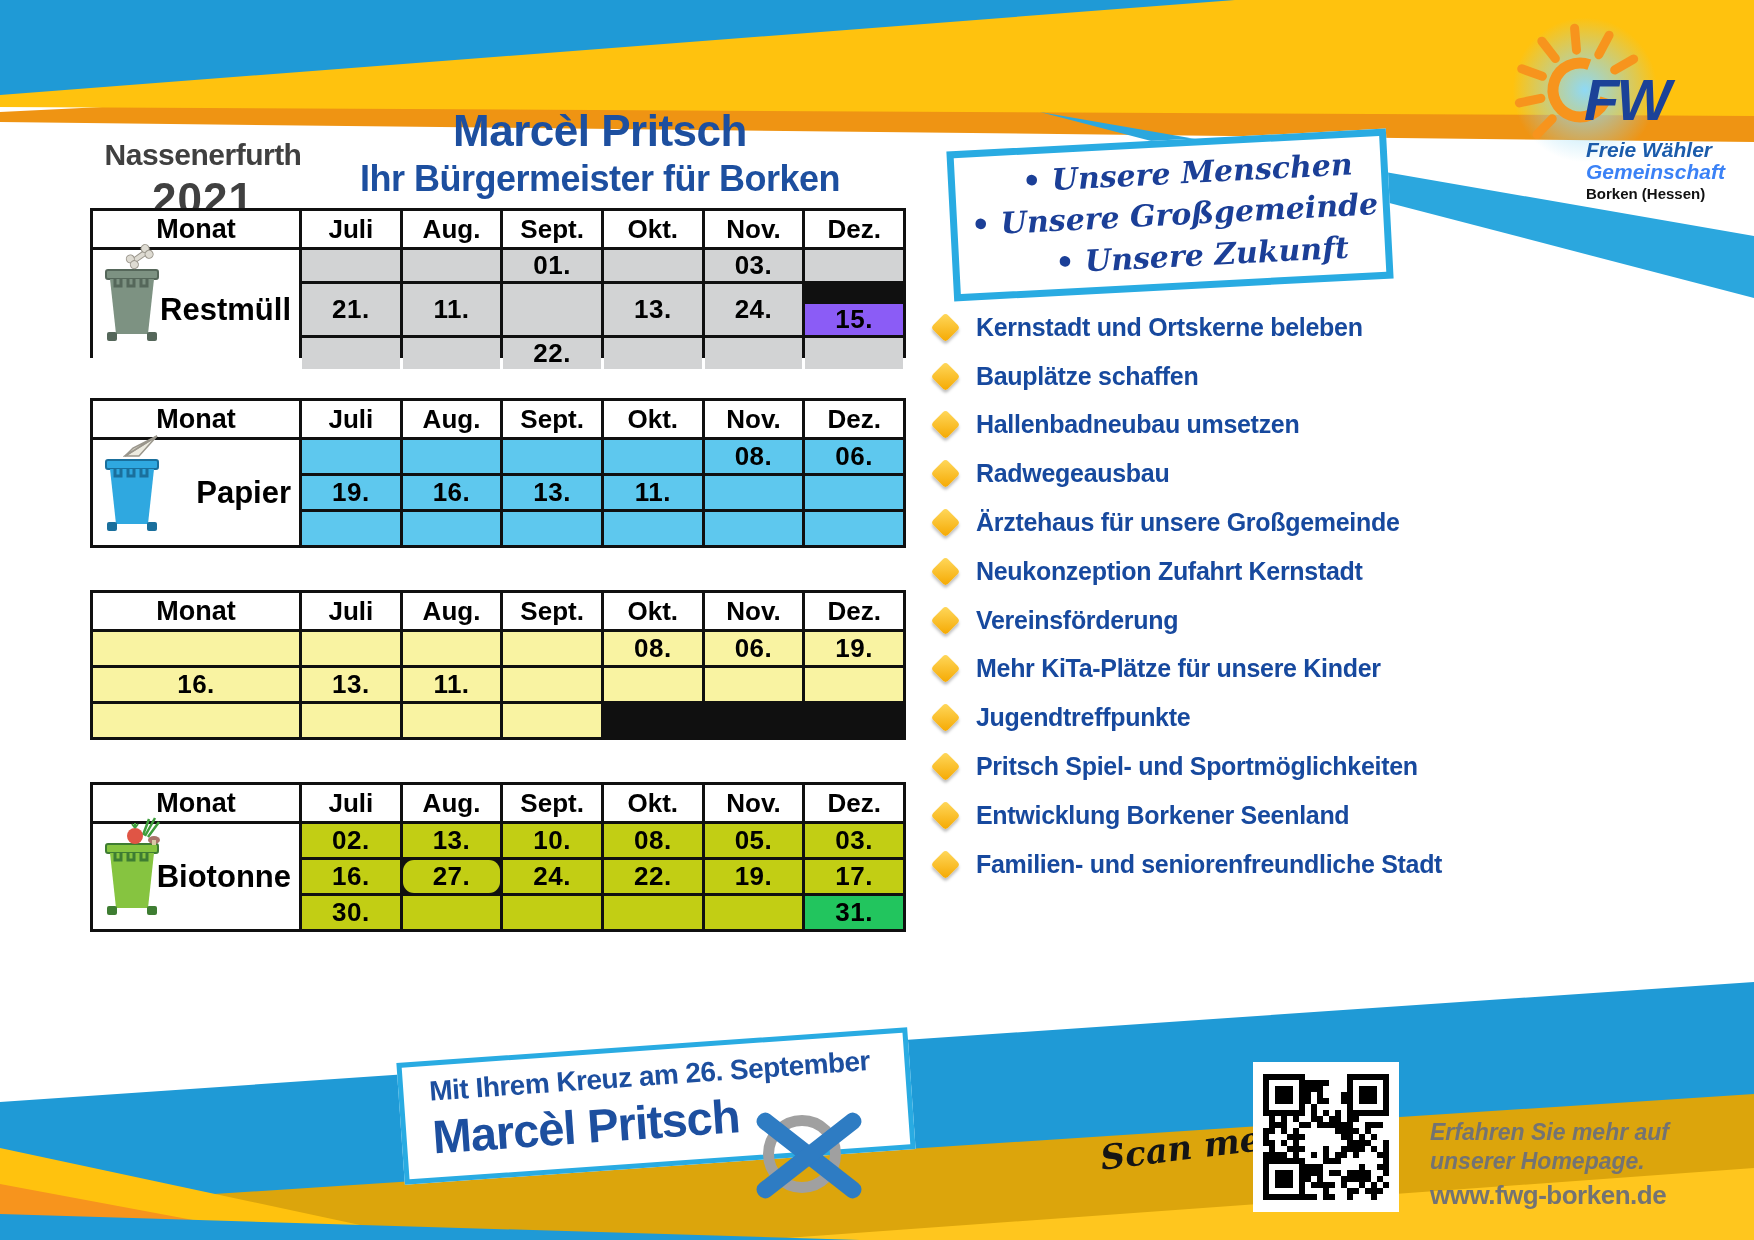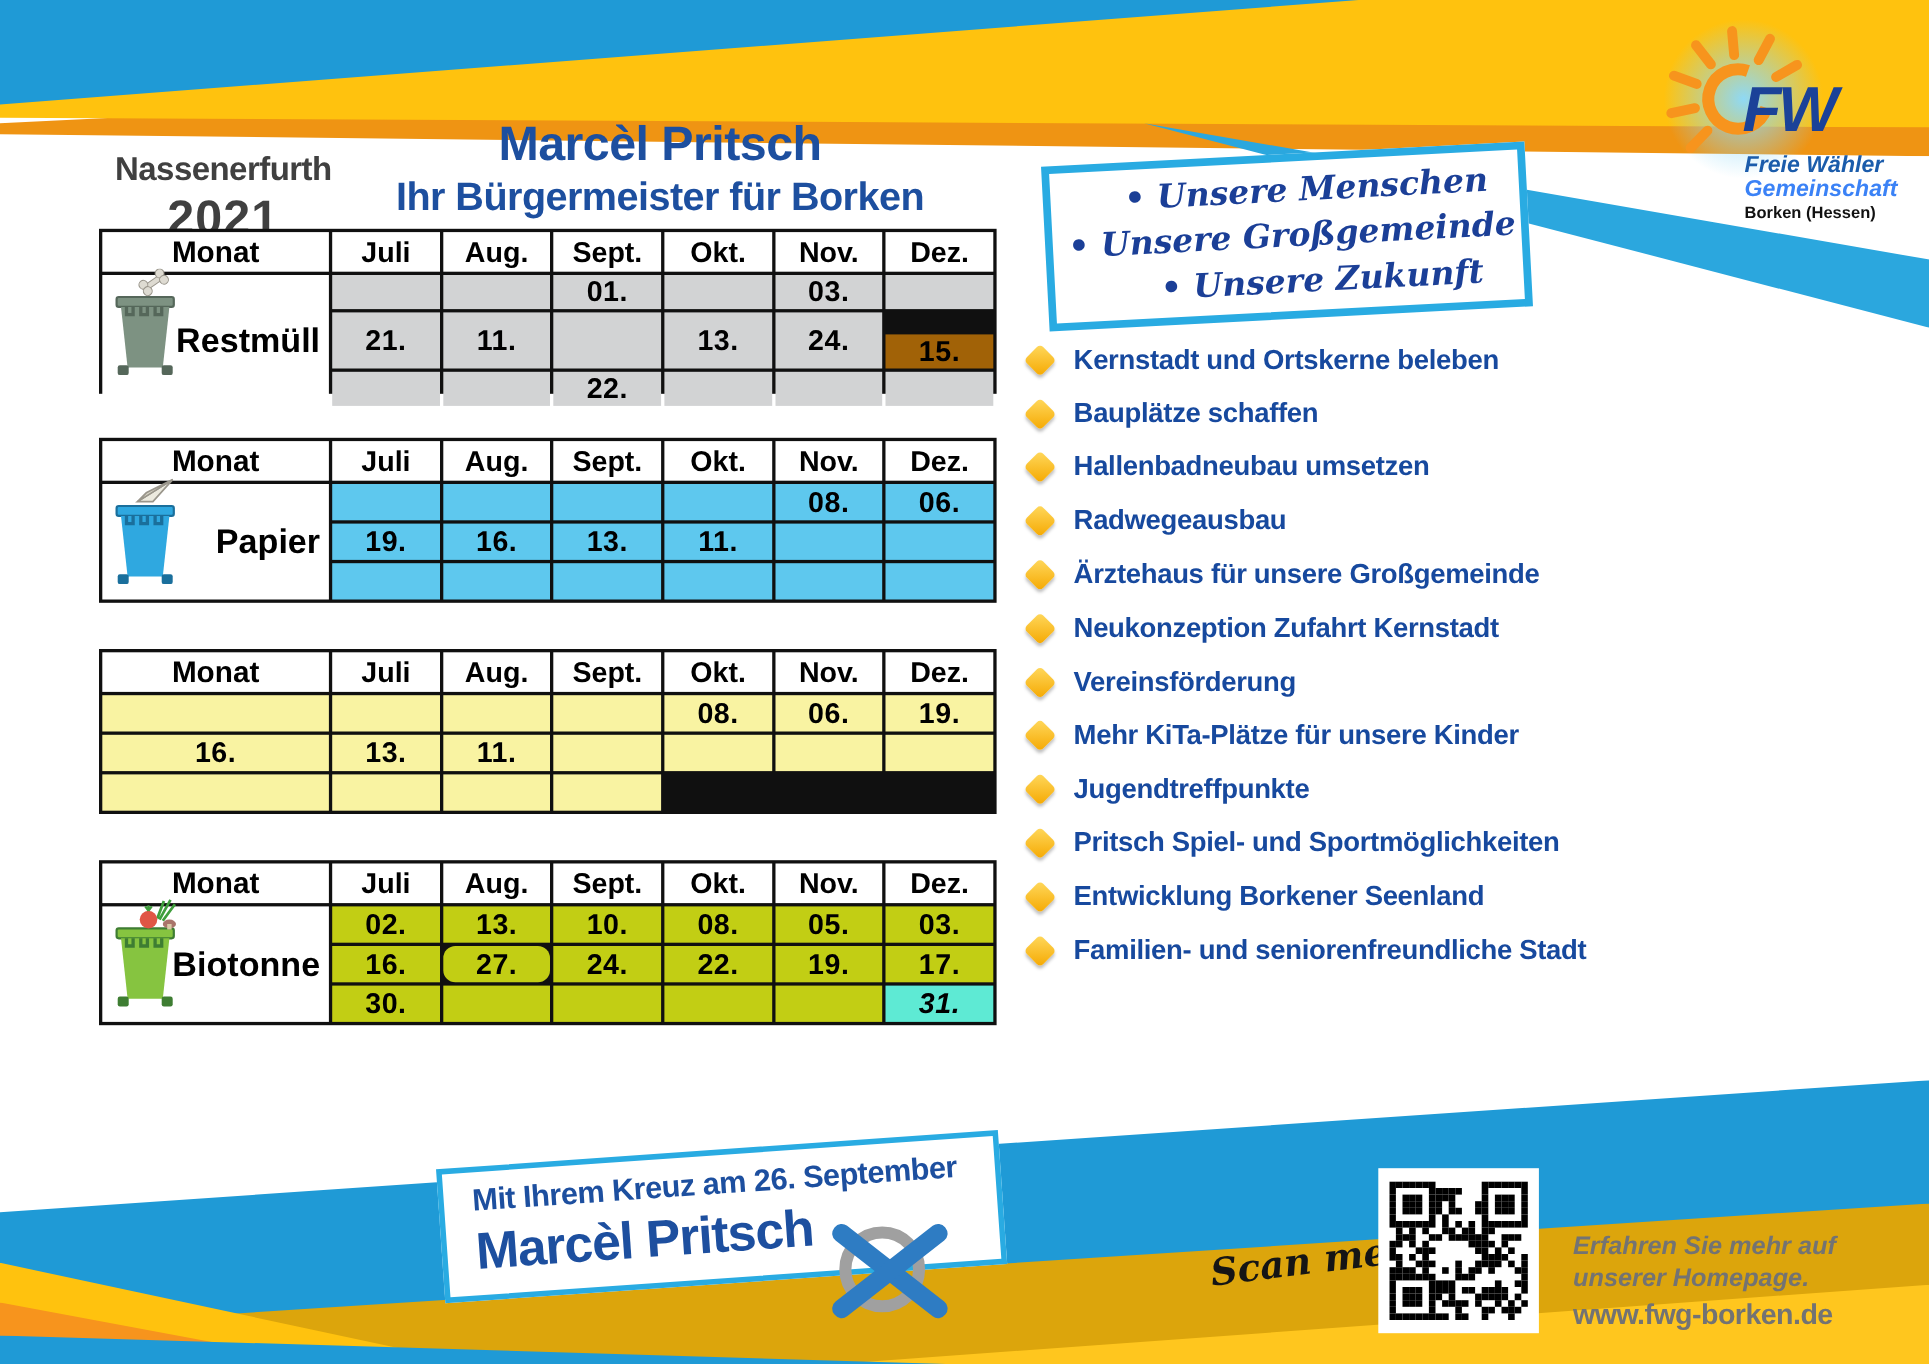--- a/index.html
+++ b/index.html
@@ -173,21 +173,21 @@
         <div class="cal-cell cal-date" style="background: rgb(210, 211, 212);"></div>
         <div class="cal-cell cal-date" style="background: rgb(210, 211, 212);">01.</div>
         <div class="cal-cell cal-date" style="background: rgb(210, 211, 212);"></div>
         <div class="cal-cell cal-date" style="background: rgb(210, 211, 212);">03.</div>
         <div class="cal-cell cal-date" style="background: rgb(210, 211, 212);"></div>
         <div class="cal-cell cal-date" style="background: rgb(210, 211, 212);">21.</div>
         <div class="cal-cell cal-date" style="background: rgb(210, 211, 212);">11.</div>
         <div class="cal-cell cal-date" style="background: rgb(210, 211, 212);"></div>
         <div class="cal-cell cal-date" style="background: rgb(210, 211, 212);">13.</div>
         <div class="cal-cell cal-date" style="background: rgb(210, 211, 212);">24.</div>
-        <div class="cal-cell cal-date" style="background: #a16207; margin-top: 20px;">15.</div>
+        <div class="cal-cell cal-date" style="background: #8b5cf6; margin-top: 20px;">15.</div>
         <div class="cal-cell cal-date" style="background: rgb(210, 211, 212);"></div>
         <div class="cal-cell cal-date" style="background: rgb(210, 211, 212);"></div>
         <div class="cal-cell cal-date" style="background: rgb(210, 211, 212);">22.</div>
         <div class="cal-cell cal-date" style="background: rgb(210, 211, 212);"></div>
         <div class="cal-cell cal-date" style="background: rgb(210, 211, 212);"></div>
         <div class="cal-cell cal-date" style="background: rgb(210, 211, 212);"></div>
       </div>
       <div class="cal-table" style="top: 398px;">
         <div class="cal-cell cal-monat">Monat</div>
         <div class="cal-cell cal-head">Juli</div>
@@ -291,21 +291,21 @@
         <div class="cal-cell cal-date" style="background: rgb(194, 206, 20); border-radius: 11px;">27.</div>
         <div class="cal-cell cal-date" style="background: rgb(194, 206, 20);">24.</div>
         <div class="cal-cell cal-date" style="background: rgb(194, 206, 20);">22.</div>
         <div class="cal-cell cal-date" style="background: rgb(194, 206, 20);">19.</div>
         <div class="cal-cell cal-date" style="background: rgb(194, 206, 20);">17.</div>
         <div class="cal-cell cal-date" style="background: rgb(194, 206, 20);">30.</div>
         <div class="cal-cell cal-date" style="background: rgb(194, 206, 20);"></div>
         <div class="cal-cell cal-date" style="background: rgb(194, 206, 20);"></div>
         <div class="cal-cell cal-date" style="background: rgb(194, 206, 20);"></div>
         <div class="cal-cell cal-date" style="background: rgb(194, 206, 20);"></div>
-        <div class="cal-cell cal-date" style="background: #5eead4; font-style: italic;">31.</div>
+        <div class="cal-cell cal-date" style="background: #22c55e;">31.</div>
       </div>
     </div>
 
   <ul class="agenda" id="agenda">
       <li>
         <span class="diamond"></span>
         <span class="agenda-text">Kernstadt und Ortskerne beleben</span>
       </li>
       <li>
         <span class="diamond"></span>

